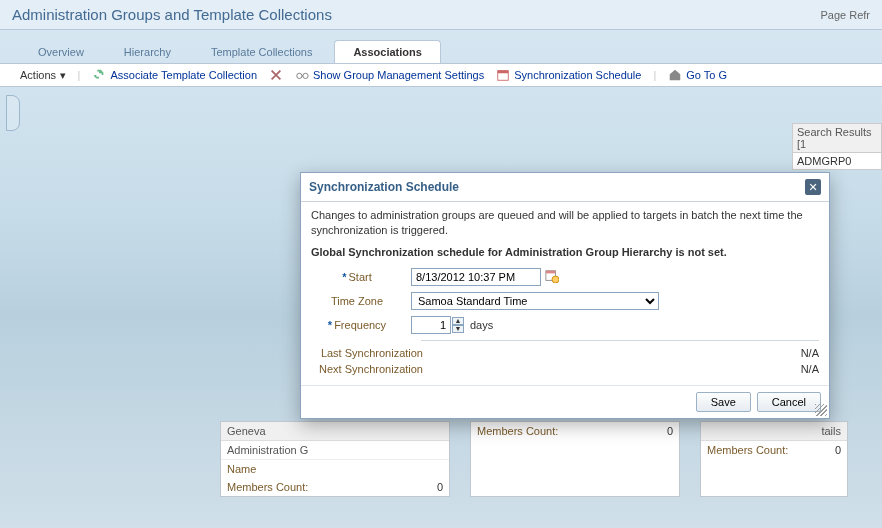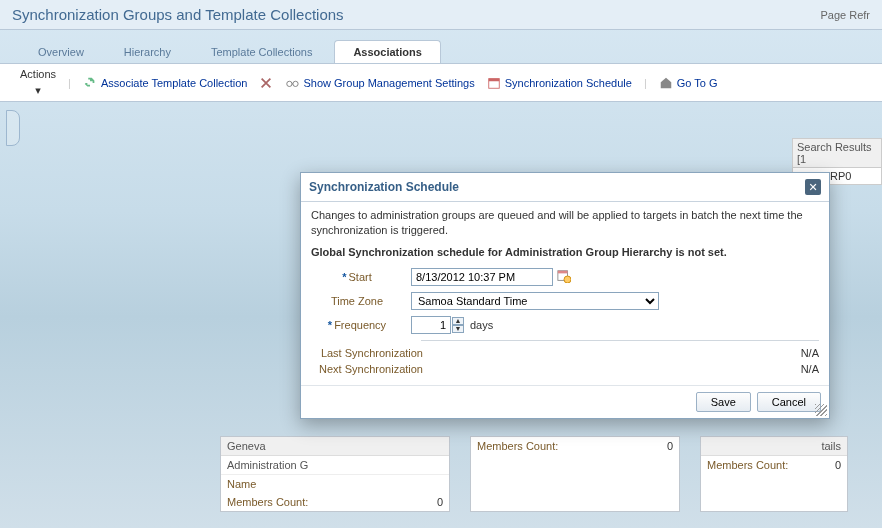--- a/index.html
+++ b/index.html
@@ -54,21 +54,21 @@
   }
   .toolbar-item {
     display: flex;
     align-items: center;
     gap: 4px;
     color: #003399;
     cursor: pointer;
     white-space: nowrap;
   }
   .toolbar-item .ico { width: 14px; height: 14px; display: inline-block; }
-  .actions-menu { color: #333; flex-direction: column; }
+  .actions-menu { color: #333; }
   .main-area {
     position: relative;
     height: 420px;
   }
   .side-handle {
     position: absolute;
     left: 6px; top: 8px;
     width: 14px; height: 36px;
     border: 1px solid #9db7cf;
     border-radius: 0 8px 8px 0;
@@ -156,21 +156,21 @@
     position:absolute; right:2px; bottom:2px;
     width:12px; height:12px;
     background: repeating-linear-gradient(135deg,#999 0,#999 1px,transparent 1px,transparent 3px);
   }
   .cal-ico svg, .ico svg { width:14px; height:14px; }
 </style>
 </head>
 <body>
 
 <div class="header">
-  <div class="header-title">Synchronization Groups and Template Collections</div>
+  <div class="header-title">Administration Groups and Template Collections</div>
   <div class="header-right">Page Refr</div>
 </div>
 
 <div class="tabbar">
   <div class="tab">Overview</div>
   <div class="tab">Hierarchy</div>
   <div class="tab">Template Collections</div>
   <div class="tab active">Associations</div>
 </div>
 
@@ -256,21 +256,21 @@
   <div class="modal-title">
     <h3>Synchronization Schedule</h3>
     <div class="close-btn">✕</div>
   </div>
   <div class="modal-body">
     <div class="desc">Changes to administration groups are queued and will be applied to targets in batch the next time the synchronization is triggered.</div>
     <div class="bold">Global Synchronization schedule for Administration Group Hierarchy is not set.</div>
 
     <div class="form-row">
       <label><span class="req">*</span><span>Start</span></label>
-      <input type="text" style="width: 142px;" value="8/13/2012 10:37 PM">
+      <input type="text" style="width: 130px;" value="8/13/2012 10:37 PM">
       <span class="cal-ico" style="margin-left:4px">
         <svg viewBox="0 0 16 16">
             <rect x="1" y="2" width="11" height="11" fill="#fff" stroke="#888"></rect>
             <rect x="1" y="2" width="11" height="3" fill="#d88"></rect>
             <circle cx="12" cy="12" r="4" fill="#fc6" stroke="#c80"></circle>
           </svg>
       </span>
     </div>
 
     <div class="form-row">

